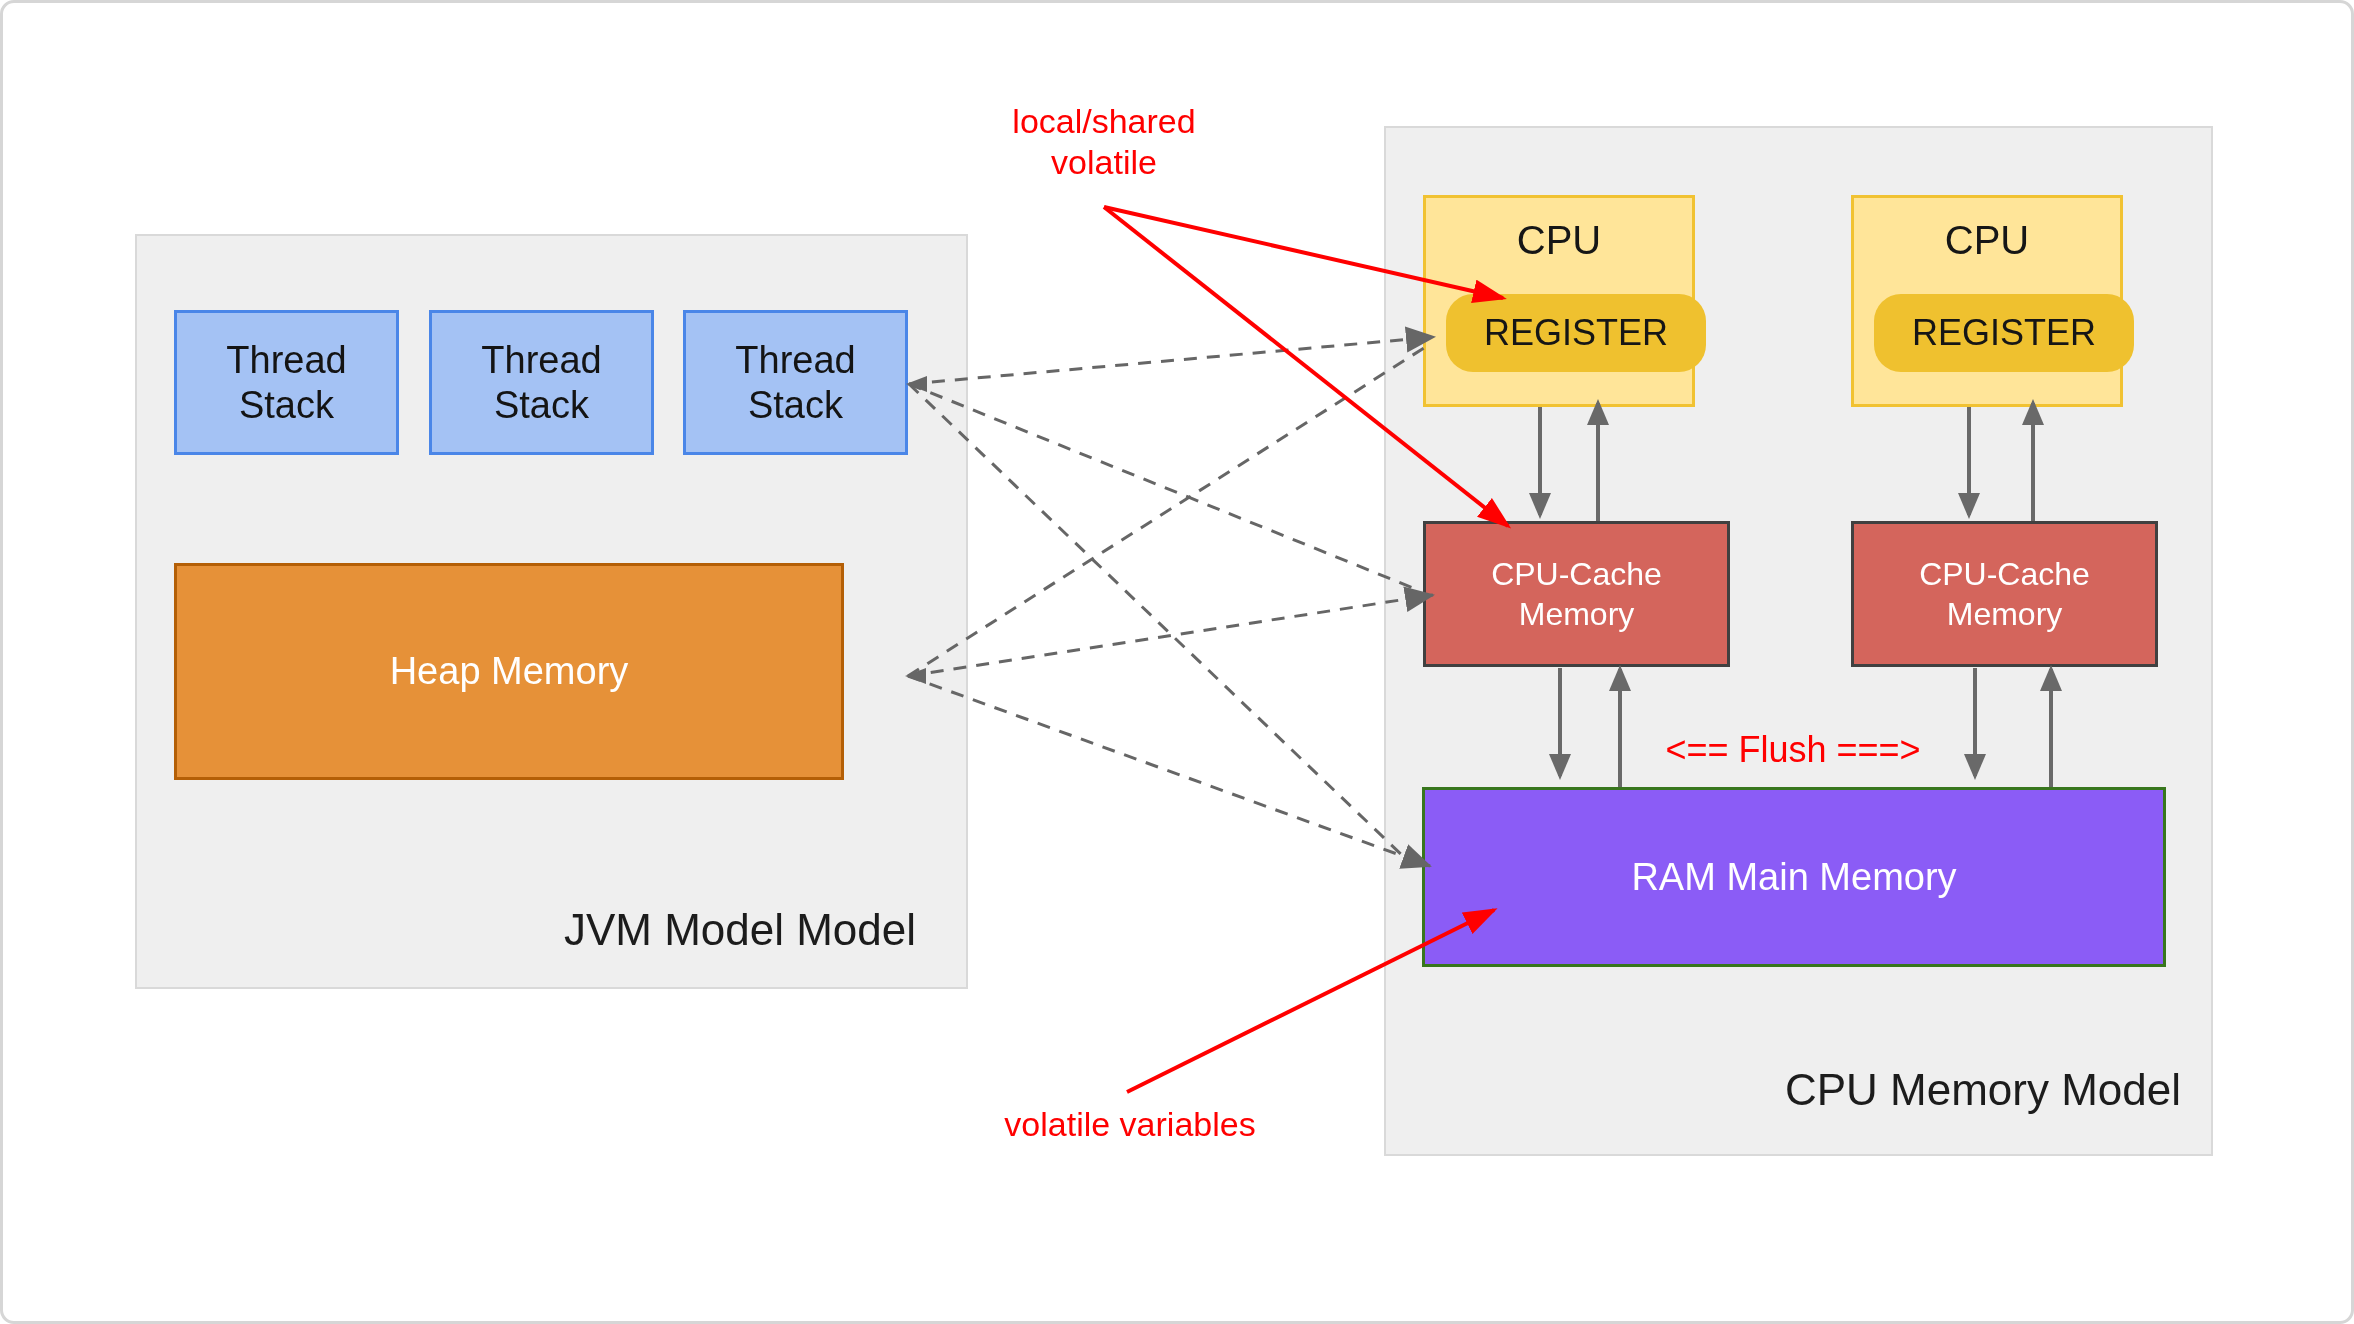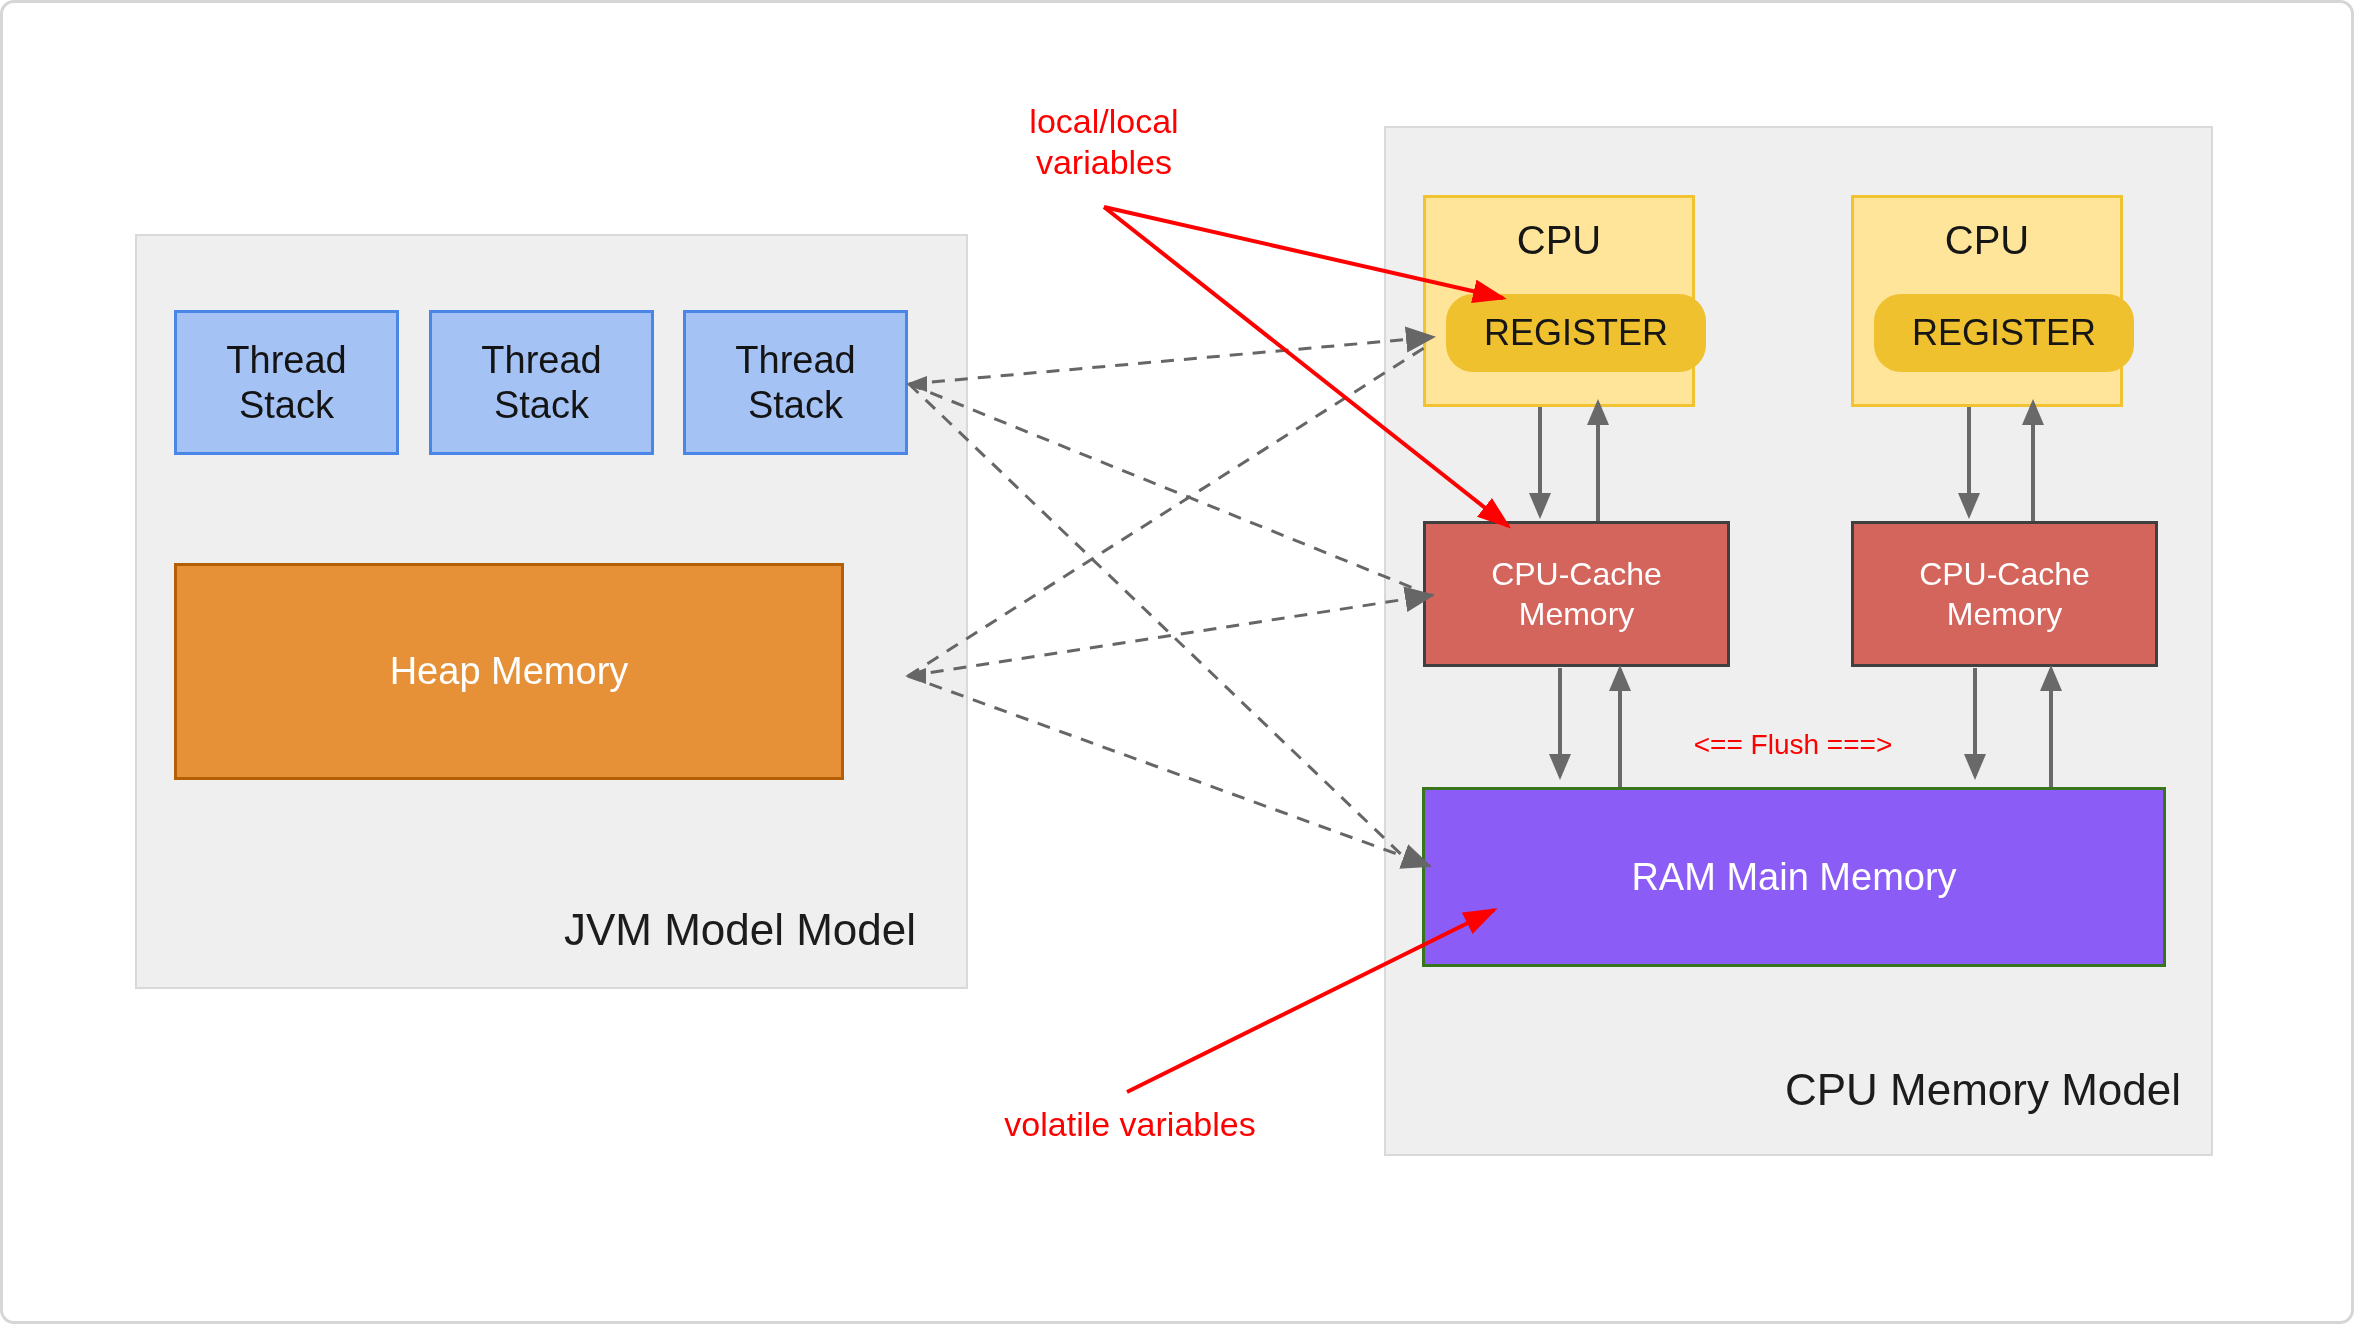--- a/index.html
+++ b/index.html
@@ -86,21 +86,21 @@
     position:absolute;
     color:#ff0000;
     font-size:34px;
     text-align:center;
     line-height:1.2;
   }
   #note-local{left:986px;top:98px;width:230px;}
   #note-volatile{left:927px;top:1101px;width:400px;white-space:nowrap;}
   #flush-label{
     position:absolute;left:1640px;top:726px;width:300px;
-    color:#ff0000;font-size:28px;text-align:center;white-space:nowrap;
+    color:#ff0000;font-size:36px;text-align:center;white-space:nowrap;
   }
   #arrow-layer{
     position:absolute;left:0;top:0;width:2354px;height:1324px;
     pointer-events:none;
   }
 </style>
 </head>
 <body>
 
 <div id="canvas">
@@ -146,21 +146,21 @@
   </div>
 
   <div id="flush-label">&lt;== Flush ===&gt;</div>
 
   <div id="ram" class="box">
     <div>RAM Main Memory</div>
   </div>
 
   <div id="cpu-label" class="panel-label">CPU Memory Model</div>
 
-  <div id="note-local" class="red-note">local/local variables</div>
+  <div id="note-local" class="red-note">local/shared volatile</div>
   <div id="note-volatile" class="red-note">volatile variables</div>
 
   <svg id="arrow-layer" viewBox="0 0 2354 1324" xmlns="http://www.w3.org/2000/svg">
     <defs>
       <marker id="mBig" markerUnits="userSpaceOnUse" markerWidth="32" markerHeight="28" refX="28" refY="13" orient="auto">
         <path d="M0,0 L30,13 L0,26 Z" fill="#666666"></path>
       </marker>
       <marker id="mV" markerUnits="userSpaceOnUse" markerWidth="28" markerHeight="24" refX="22" refY="11" orient="auto">
         <path d="M0,0 L26,11 L0,22 Z" fill="#696969"></path>
       </marker>

